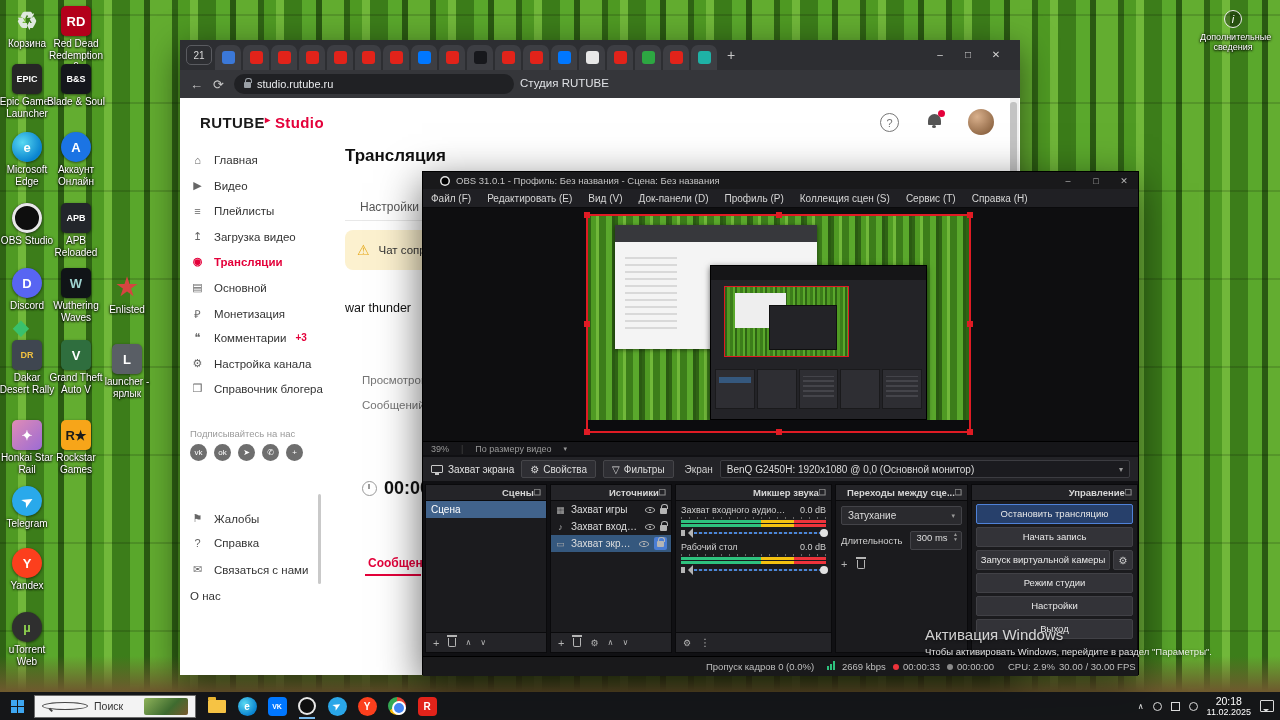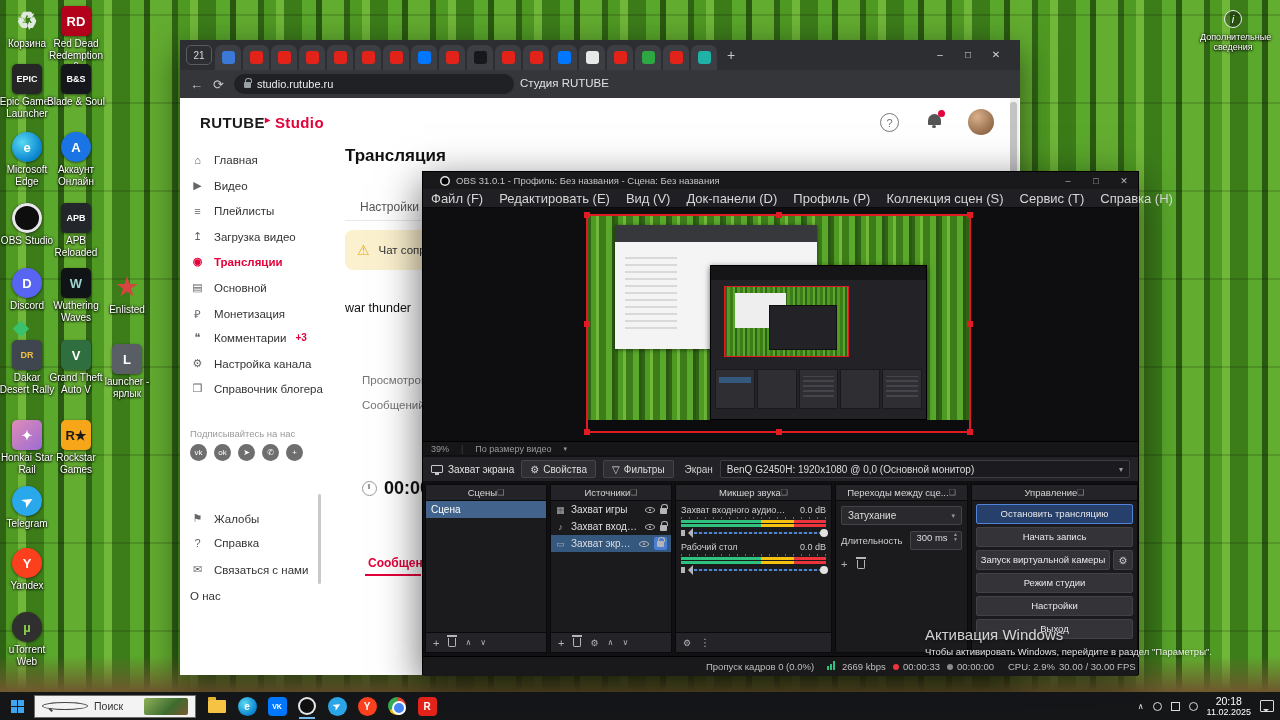--- a/index.html
+++ b/index.html
@@ -71,21 +71,21 @@
   .bscroll{position:absolute;right:1px;top:0;bottom:0;width:9px;background:#f0f0f0}
   .bthumb{position:absolute;right:2px;top:4px;width:7px;height:150px;background:#c3c3c3;border-radius:3px}
   
   .obs{position:absolute;left:422px;top:171px;width:717px;height:504px;background:#101013;border:1px solid #000;z-index:3;box-shadow:0 12px 40px rgba(0,0,0,.6)}
   .obs-tb{height:17px;background:#19191b;display:flex;align-items:center;padding:0 17px;position:relative}
   .obs-logo{width:10px;height:10px;border-radius:50%;background:#000;box-shadow:inset 0 0 0 1.5px #e6e6e6;margin-right:6px}
   .obs-title{font-size:9.5px;color:#c4c4c4;white-space:nowrap}
   .obs-wbtns{position:absolute;right:0;top:0;display:flex}
   .obs-wbtns span{width:28px;height:17px;display:flex;align-items:center;justify-content:center;color:#b5b5b5;font-size:9px}
   .obs-menu{height:19px;background:#202024;display:flex;align-items:center;border-bottom:1px solid #0a0a0c}
-  .obs-menu span{padding:0 8px;font-size:13px;color:#d6d6d6;white-space:nowrap}
+  .obs-menu span{padding:0 8px;font-size:10px;color:#d6d6d6;white-space:nowrap}
   .obs-prev{position:absolute;left:0;top:36px;width:100%;height:233px;background:#0e0e10}
   .canvas{position:absolute;left:163px;top:6px;width:385px;height:219px;border:2px solid #e01b24;
      background:repeating-linear-gradient(90deg,#2f6414 0 3px,#4f9a23 3px 8px,#71b83a 8px 11px,#3c7d1a 11px 18px,#5aa82c 18px 24px,#2a5a12 24px 27px)}
   .hnd{position:absolute;width:6px;height:6px;background:#e01b24}
   .mini-browser{position:absolute;left:7%;top:4%;width:53%;height:58%;background:#f4f4f4;box-shadow:0 1px 4px rgba(0,0,0,.5)}
   .mini-browser::before{content:"";position:absolute;left:0;top:0;right:0;height:14%;background:#37383c}
   .mini-browser::after{content:"";position:absolute;left:5%;top:24%;width:26%;height:60%;background:repeating-linear-gradient(0deg,#d9d9d9 0 2px,transparent 2px 7px)}
   .mini-obs{position:absolute;left:32%;top:23%;width:57%;height:72%;background:#232327;border:1px solid #000;box-shadow:0 2px 6px rgba(0,0,0,.6)}
   .mini-obs::before{content:"";position:absolute;left:0;top:0;right:0;height:9%;background:#151517}
   .mini-prev{position:absolute;left:6%;top:13%;width:58%;height:46%;border:1px solid #e01b24;
@@ -102,21 +102,21 @@
   .zsep{color:#444}
   .srcbar{position:absolute;left:0;top:285px;width:100%;height:24px;background:#232327;display:flex;align-items:center;gap:7px;padding:0 8px}
   .srcname{font-size:10px;color:#e2e2e2;display:flex;align-items:center;gap:5px}
   .mon{width:12px;height:8px;border:1px solid #c9c9c9;border-radius:1px;position:relative}
   .mon::after{content:"";position:absolute;left:3px;bottom:-3px;width:4px;height:2px;background:#c9c9c9}
   .btn-sm{height:18px;padding:0 8px;background:#2e2e33;border:1px solid #454549;border-radius:2px;color:#ddd;font-size:10px;display:flex;align-items:center;gap:4px}
   .scr-lbl{font-size:10px;color:#cfcfcf;margin-left:4px}
   .combo{flex:1;height:18px;background:#1b1b1f;border:1px solid #3c3c41;border-radius:2px;display:flex;align-items:center;justify-content:space-between;padding:0 6px;color:#ddd;font-size:10px;white-space:nowrap;overflow:hidden}
   .combo i{font-style:normal;color:#9a9a9a;font-size:8px}
   .dock{position:absolute;top:312px;height:169px;background:#1b1b1e;border:1px solid #0a0a0c}
-  .dock-h{height:16px;background:#242428;border-bottom:1px solid #0a0a0c;display:flex;align-items:center;justify-content:center;padding:0 5px;font-size:9.5px;font-weight:normal;color:#d6d6d6;white-space:nowrap;overflow:hidden}
+  .dock-h{height:16px;background:#242428;border-bottom:1px solid #0a0a0c;display:flex;align-items:center;justify-content:flex-end;padding:0 5px;font-size:9.5px;font-weight:bold;color:#d6d6d6;white-space:nowrap;overflow:hidden}
   .dock-h i{font-style:normal;color:#8a8a8a;font-size:8px}
   .dock-t{position:absolute;left:0;bottom:0;width:100%;height:20px;background:#242428;border-top:1px solid #0a0a0c;display:flex;align-items:center;gap:9px;padding:0 7px;color:#b5b5b5;font-size:11px}
   .scene-item{height:17px;background:#41638c;color:#fff;font-size:10px;line-height:17px;padding-left:5px}
   .src-row{height:17px;display:flex;align-items:center;gap:5px;padding:0 4px;font-size:10px;color:#dedede}
   .src-row .nm{flex:1;white-space:nowrap;overflow:hidden;text-overflow:ellipsis}
   .src-row .ti{color:#a8a8a8;font-size:9px;width:11px;text-align:center}
   .src-row.sel{background:#35587e}
   .i-eye{width:10px;height:6px;border:1px solid #b5b5b5;border-radius:50%;position:relative;flex:none}
   .i-eye::after{content:"";position:absolute;left:3px;top:1px;width:2px;height:2px;border-radius:50%;background:#b5b5b5}
   .i-lock{width:7px;height:6px;background:#b5b5b5;border-radius:1px;position:relative;flex:none;margin-top:3px}

